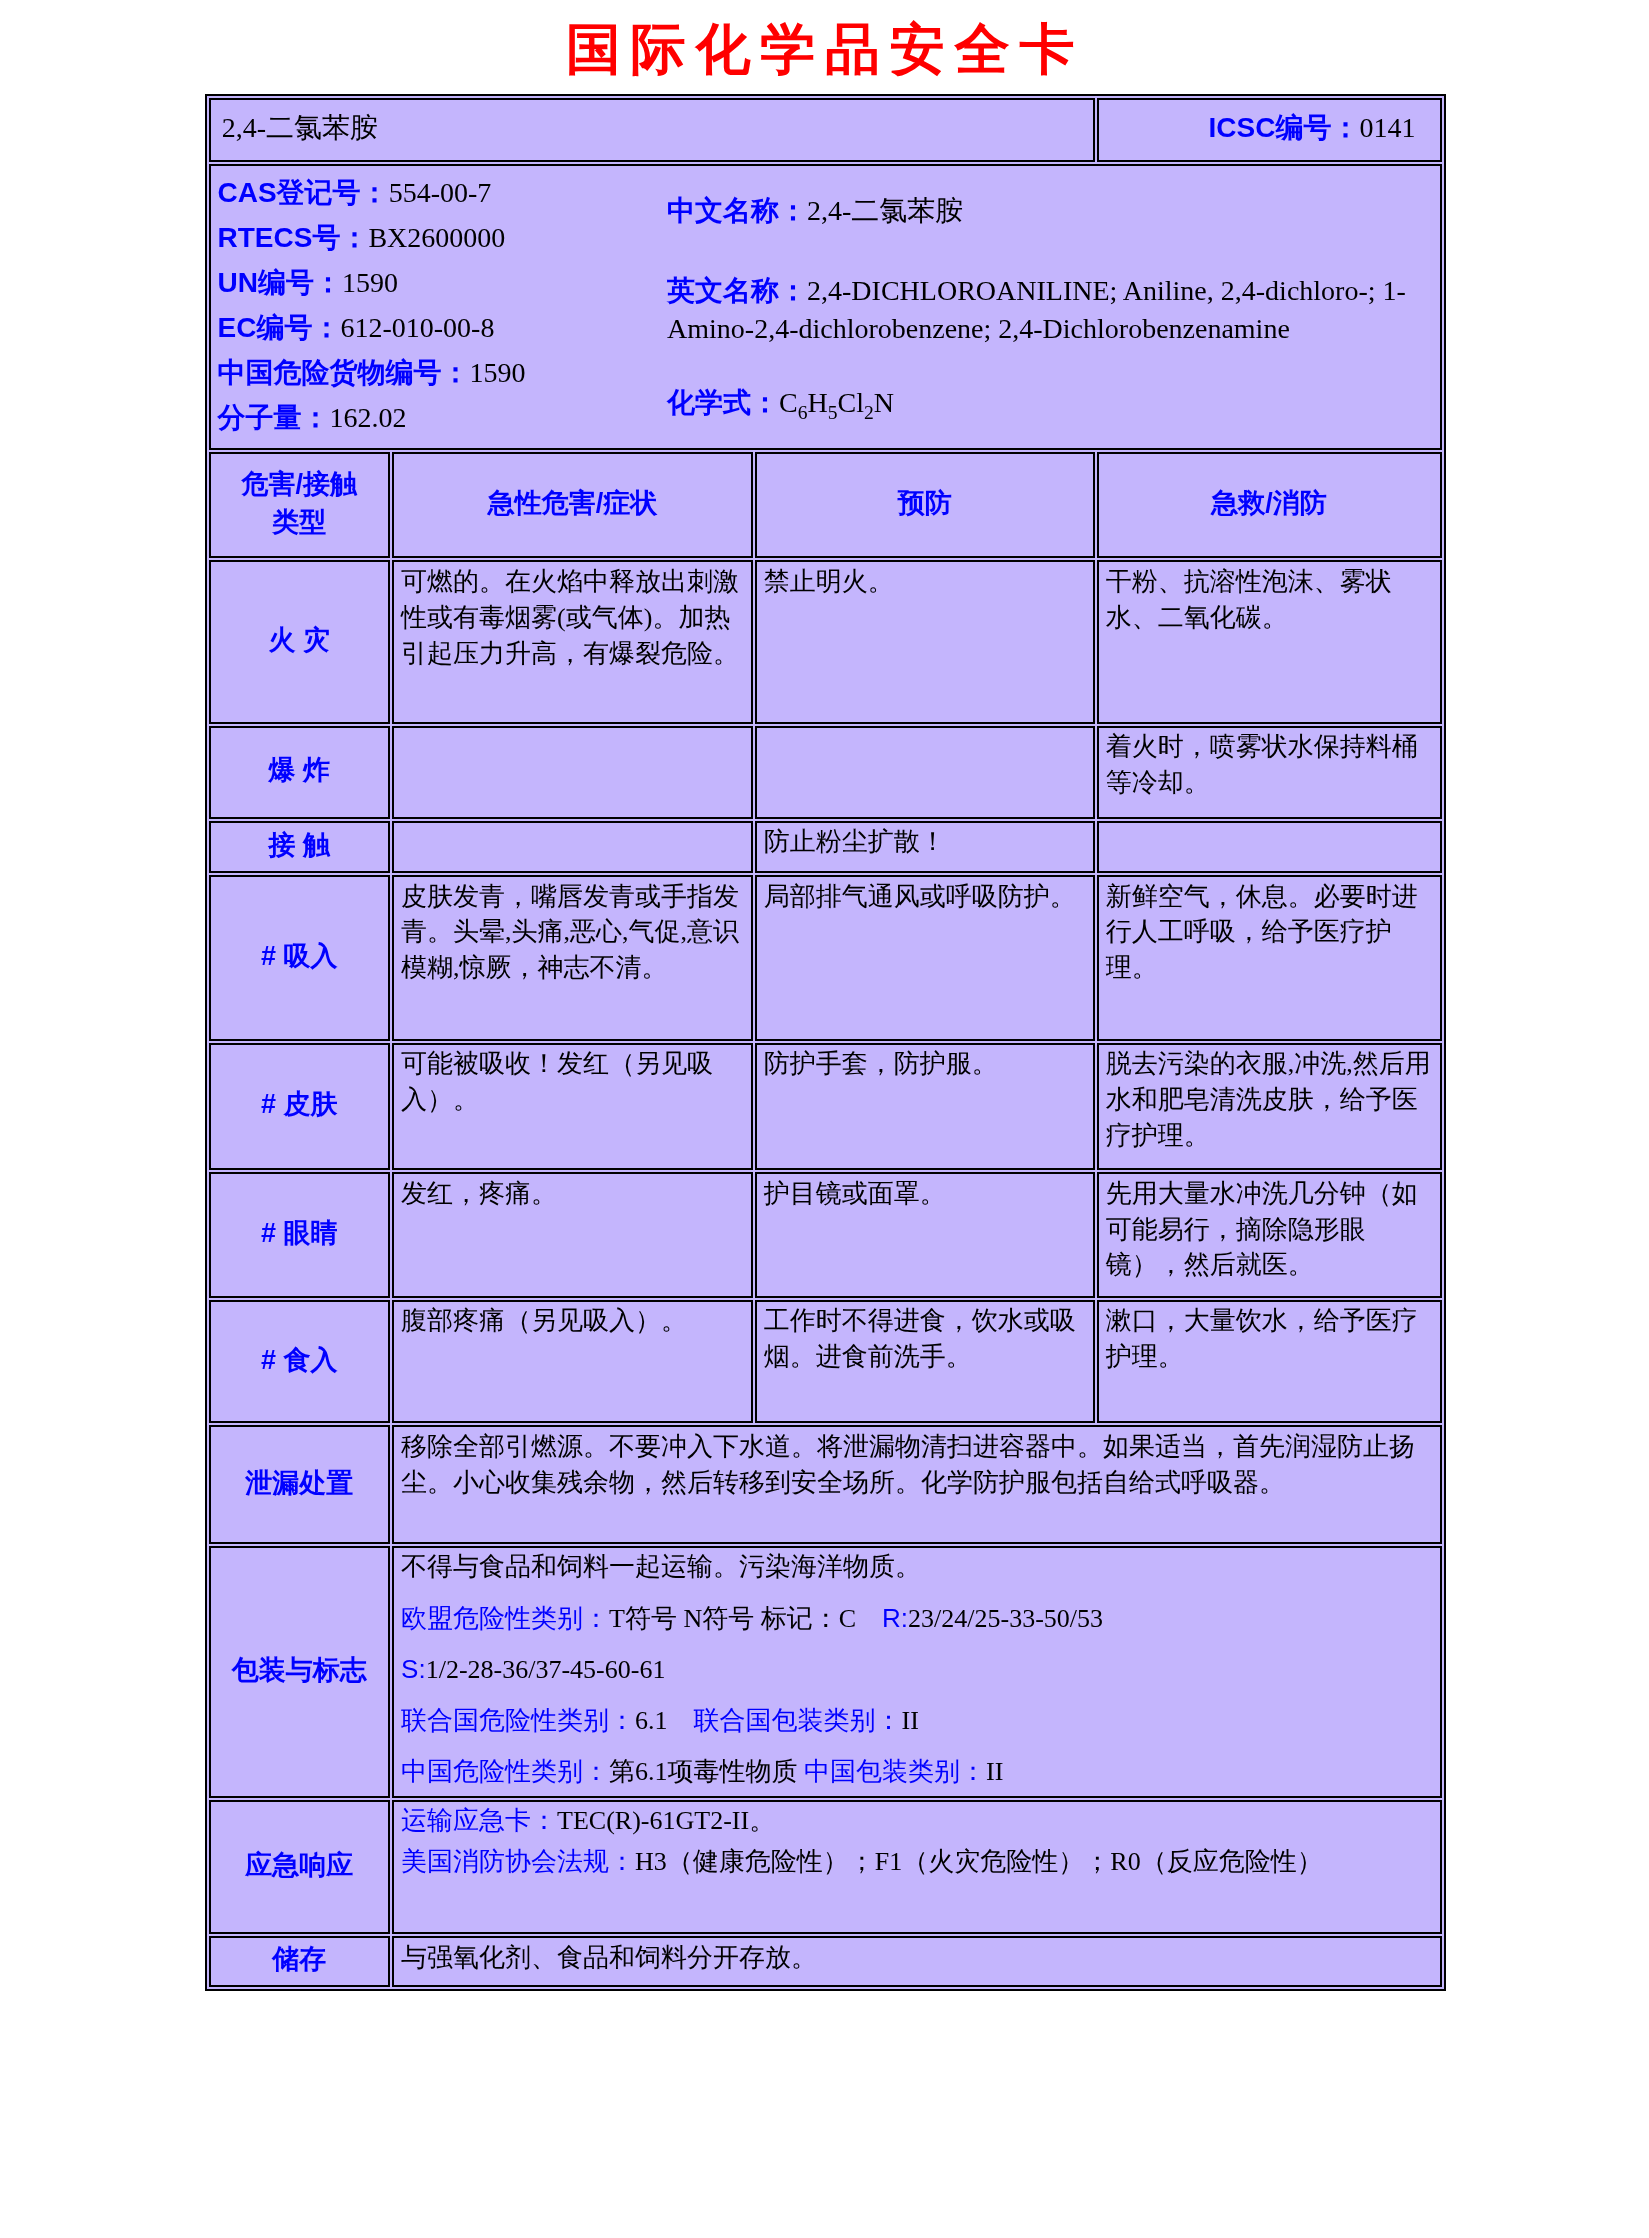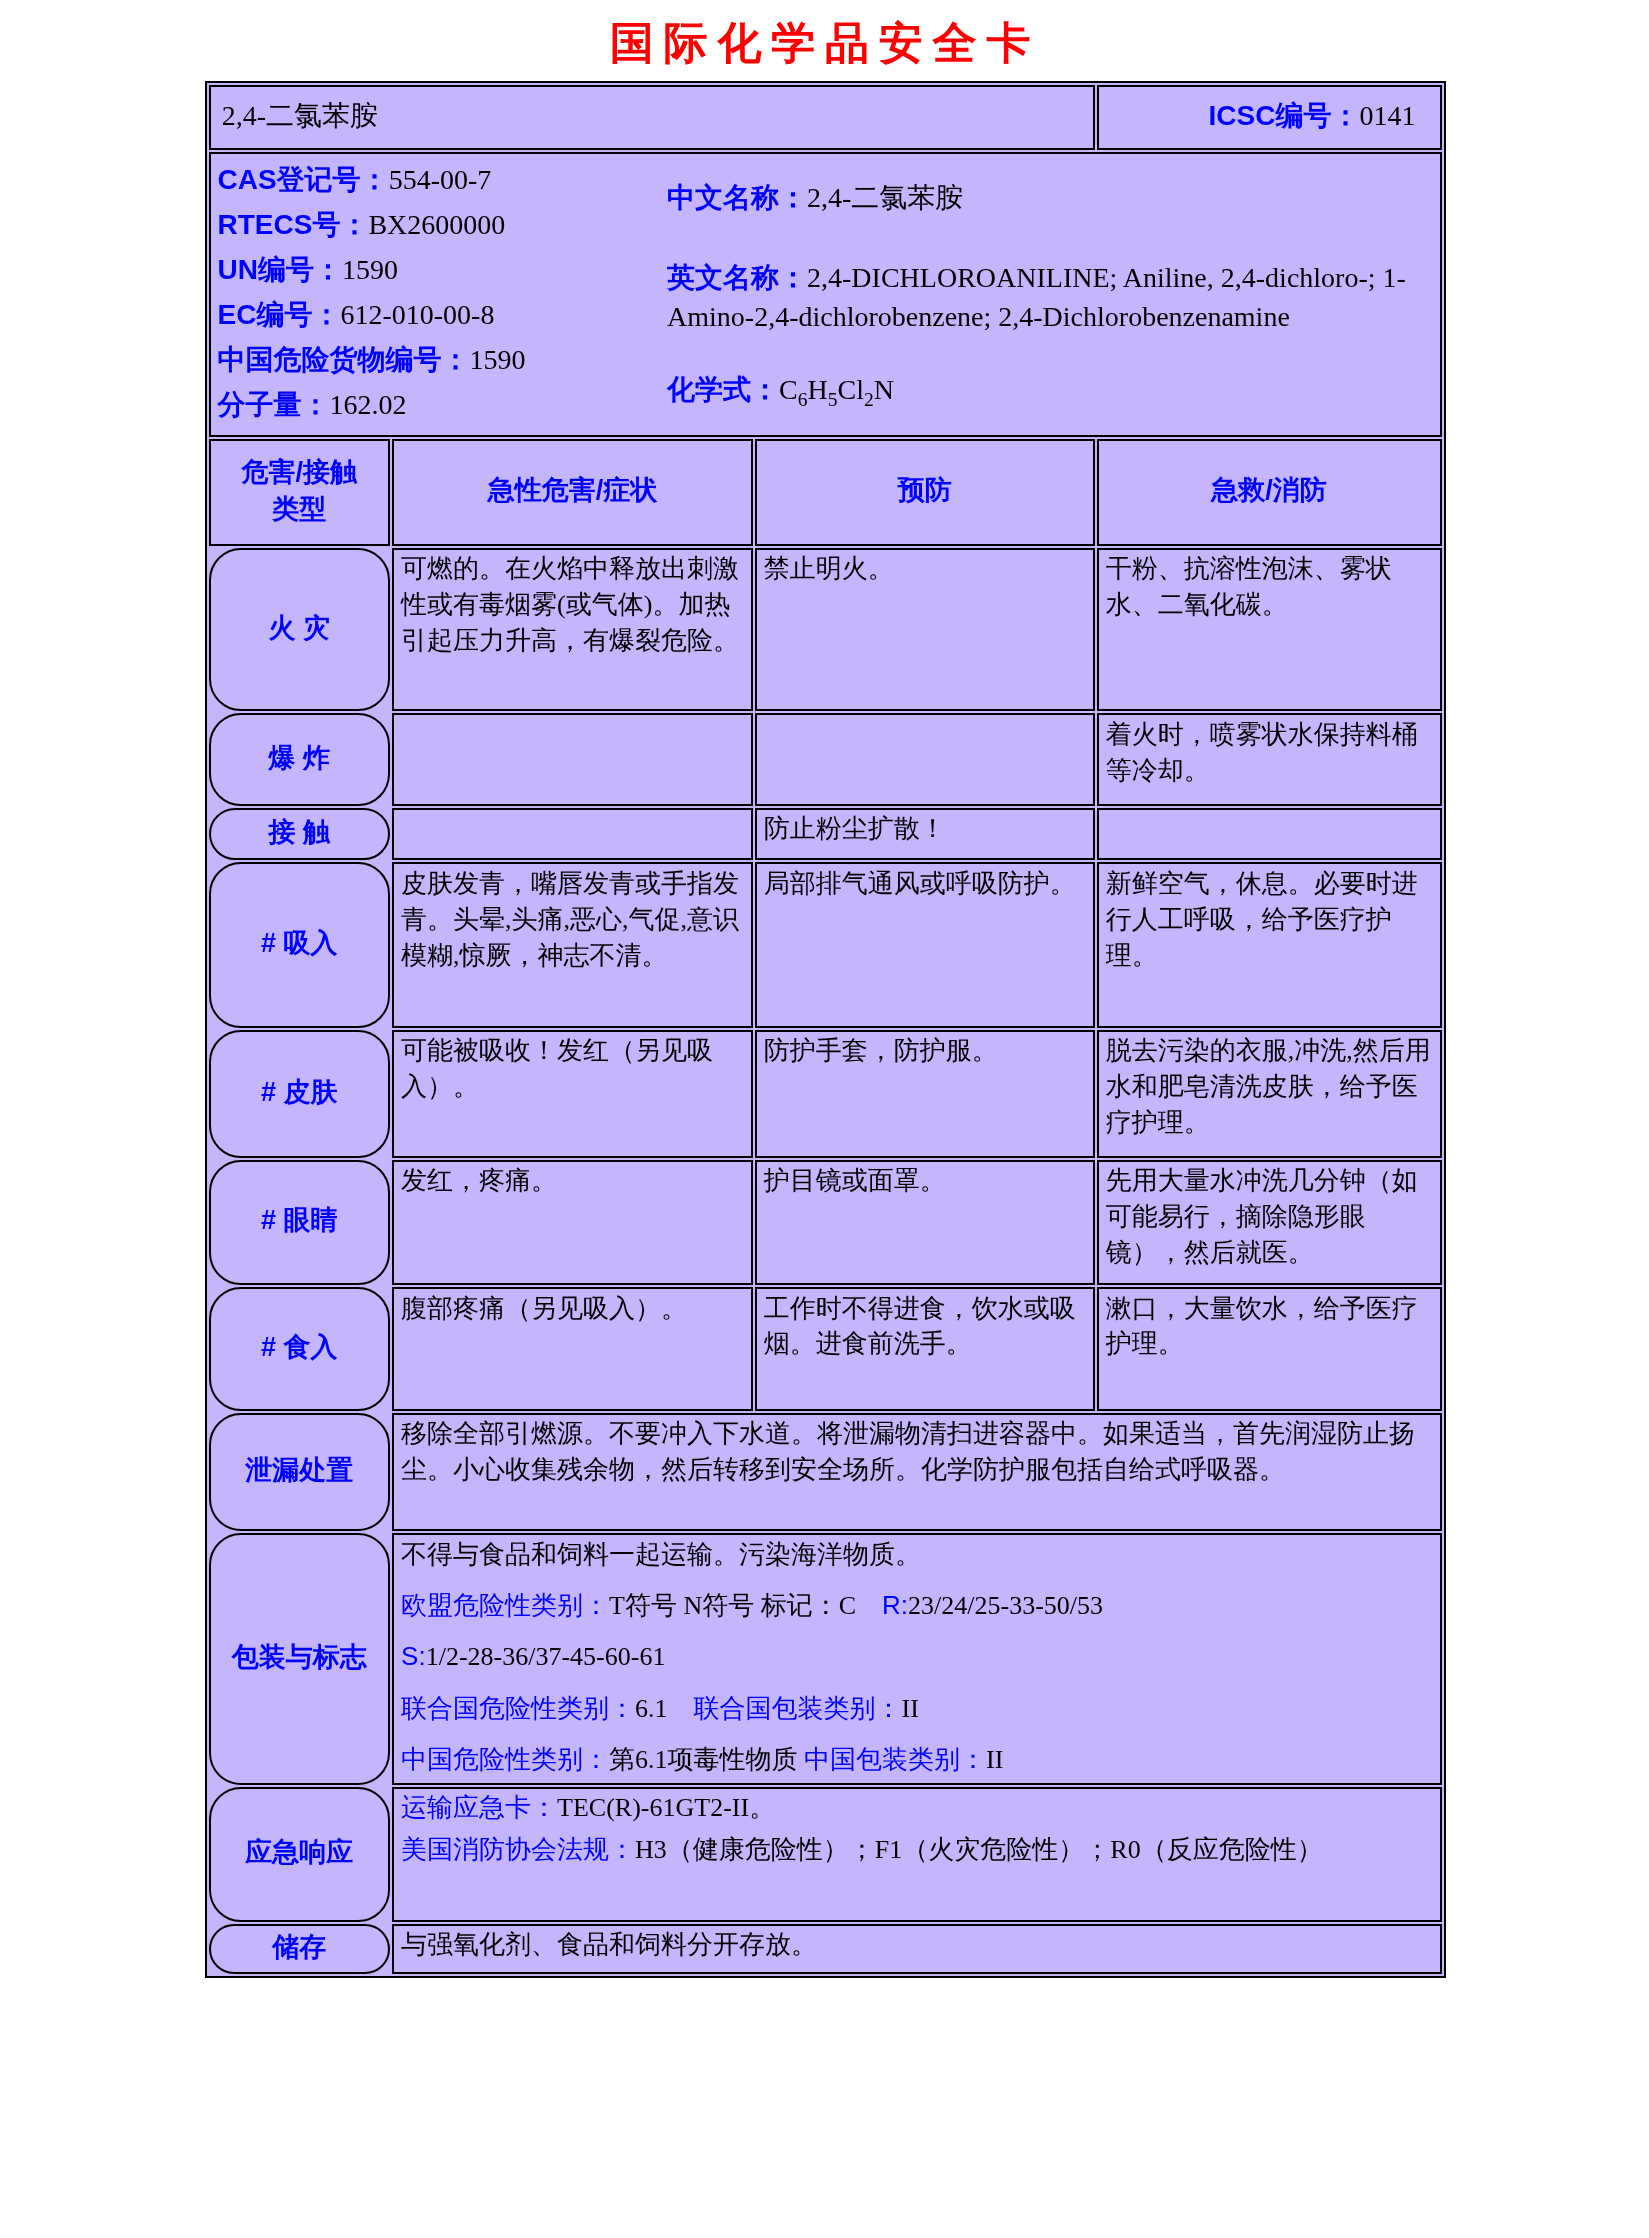--- a/index.html
+++ b/index.html
@@ -3,41 +3,41 @@
 <meta charset="utf-8">
 <style>
   html,body{margin:0;padding:0;background:#ffffff;}
   .page{
     width:1650px;height:2239px;background:#ffffff;position:relative;
     font-family:"Liberation Serif","DejaVu Serif",serif;color:#000;
   }
   .doc-title{
     margin:0;padding-top:18px;text-align:center;
     font-family:"Liberation Sans","DejaVu Sans",sans-serif;
-    font-weight:bold;font-size:44px;letter-spacing:9.8px;line-height:1.15;
+    font-weight:bold;font-size:55px;letter-spacing:9.8px;line-height:1.15;
     color:#ff0000;
   }
   table.card{
     width:1241px;margin:12.6px auto 0 auto;
     border:2.1px solid #000;border-collapse:separate;border-spacing:2.8px;
     table-layout:fixed;background:#c4b5fd;
   }
   td{
     border:2.1px solid #000;vertical-align:top;
     padding:1.4px 7px 4.2px 7px;
     font-size:26px;line-height:1.38;word-break:break-word;
   }
   .lbl{
     color:#0000ff;font-family:"Liberation Sans","DejaVu Sans",sans-serif;
     font-weight:bold;
   }
   td.cat{
     text-align:center;vertical-align:middle;
     color:#0000ff;font-family:"Liberation Sans","DejaVu Sans",sans-serif;
-    font-weight:bold;font-size:27px;border-radius:32px;
+    font-weight:bold;font-size:27px;
   }
   td.thead{
     text-align:center;vertical-align:middle;
     color:#0000ff;font-family:"Liberation Sans","DejaVu Sans",sans-serif;
     font-weight:bold;font-size:27px;
   }
   td.namecell{vertical-align:middle;font-size:28px;padding-left:11.2px;}
   td.icsccell{vertical-align:middle;text-align:right;font-size:28px;padding-right:24px;}
   .info-flex{display:flex;align-items:center;}
   .info-left{width:37%;}

